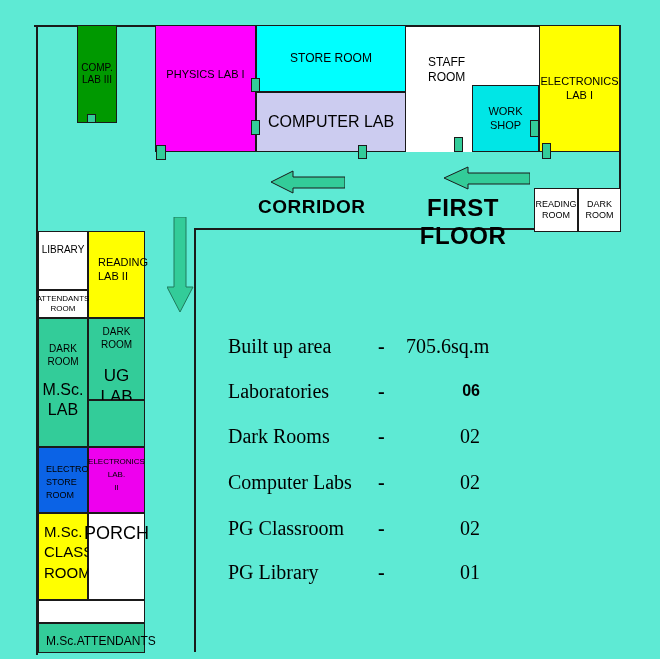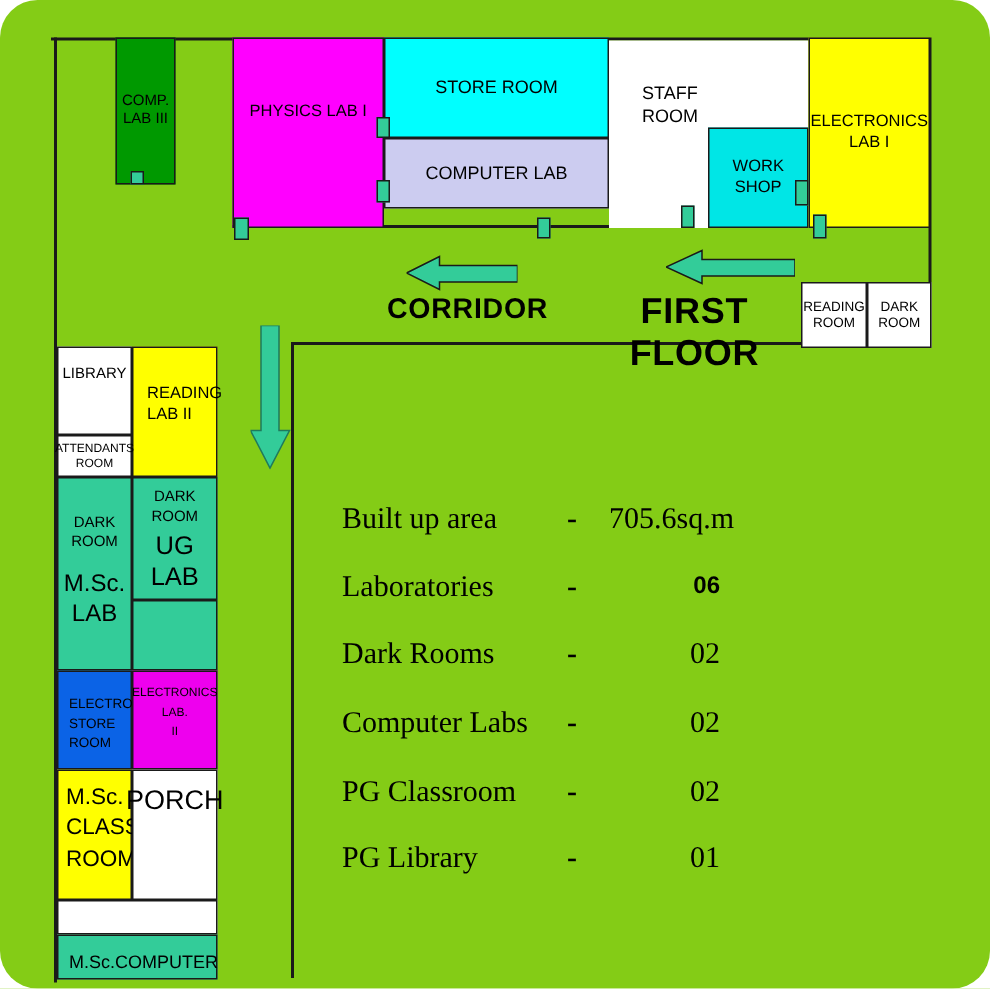--- a/index.html
+++ b/index.html
@@ -1,51 +1,51 @@
 <!DOCTYPE html>
 <html><head>
 <meta charset="utf-8">
 <style>
   html,body{margin:0;padding:0;background:#ffffff;}
   .canvas{
-    position:relative;width:660px;height:659px;background:#84cc16;
-    font-family:"Liberation Sans",sans-serif;color:#000;overflow:hidden;border-radius:25px;
+    position:relative;width:660px;height:659px;background:#5eead4;
+    font-family:"Liberation Sans",sans-serif;color:#000;overflow:hidden;
   }
   .wall{position:absolute;background:#1a1a1a;}
   .room{
     position:absolute;border:1px solid #1a1a1a;box-sizing:border-box;
     display:flex;align-items:center;justify-content:center;text-align:center;
   }
   .lbl{white-space:pre-line;line-height:1.25;}
   .room.col{flex-direction:column;}
   
   .comp-lab-3{left:77px;top:25px;width:40px;height:98px;background:#009900;font-size:10px;}
   .physics-lab-1{left:155px;top:25px;width:101px;height:127px;background:#FF00FF;font-size:11px;align-items:flex-start;}
   .physics-lab-1 .lbl{margin-top:42px;}
   .store-room{left:256px;top:25px;width:150px;height:67px;background:#00FFFF;font-size:12px;}
-  .computer-lab{left:256px;top:92px;width:150px;height:47px;background:#CCCCF0;font-size:12px;}
+  .computer-lab{left:256px;top:92px;width:150px;height:60px;background:#CCCCF0;font-size:16px;}
   .staff-room{left:406px;top:27px;width:133px;height:125px;background:#ffffff;border:none;
     align-items:flex-start;justify-content:flex-start;text-align:left;font-size:12px;}
   .staff-room .lbl{margin:28px 0 0 22px;}
   .work-shop{left:472px;top:85px;width:67px;height:67px;background:#00E6E6;font-size:11px;}
   .electronics-lab-1{left:539px;top:25px;width:81px;height:127px;background:#FFFF00;font-size:11px;}
   .reading-room{left:534px;top:188px;width:44px;height:44px;background:#fff;font-size:9px;}
   .dark-room-ff{left:578px;top:188px;width:43px;height:44px;background:#fff;font-size:9px;}
   
   .library{left:38px;top:231px;width:50px;height:59px;background:#fff;font-size:10px;align-items:flex-start;}
   .library .lbl{margin-top:12px;}
   .physics-lab-2{left:88px;top:231px;width:57px;height:87px;background:#FFFF00;font-size:11px;align-items:flex-start;text-align:left;justify-content:flex-start;}
   .physics-lab-2 .lbl{margin:24px 0 0 9px;}
   .attendants-room{left:38px;top:290px;width:50px;height:28px;background:#fff;font-size:8px;}
   .msc-lab{left:38px;top:318px;width:50px;height:129px;background:#33CC99;justify-content:flex-start;padding-top:24px;}
   .msc-lab .top{font-size:10px;}
   .msc-lab .big{font-size:16px;margin-top:12px;}
   .ug-lab{left:88px;top:318px;width:57px;height:82px;background:#33CC99;justify-content:flex-start;padding-top:7px;}
   .ug-lab .top{font-size:10px;}
-  .ug-lab .big{font-size:17px;margin-top:2px;}
+  .ug-lab .big{font-size:17px;margin-top:14px;}
   .teal-extra{left:88px;top:400px;width:57px;height:47px;background:#33CC99;}
   .electro-store-room{left:38px;top:447px;width:50px;height:66px;background:#0B63E6;font-size:9px;
     justify-content:flex-start;align-items:flex-start;text-align:left;}
   .electro-store-room .lbl{margin:15px 0 0 7px;line-height:1.45;}
   .electronics-lab-2{left:88px;top:447px;width:57px;height:66px;background:#EE00EE;font-size:8px;align-items:flex-start;}
   .electronics-lab-2 .lbl{margin-top:8px;line-height:1.6;}
   .msc-class-room{left:38px;top:513px;width:50px;height:87px;background:#FFFF00;font-size:15px;
     align-items:flex-start;justify-content:flex-start;text-align:left;}
   .msc-class-room .lbl{margin:8px 0 0 5px;line-height:1.35;}
   .porch{left:88px;top:513px;width:57px;height:87px;background:#fff;font-size:18px;align-items:flex-start;}
@@ -167,21 +167,21 @@
   <div class="room msc-class-room">
     <span class="lbl">M.Sc.
 CLASS
 ROOM</span>
   </div>
   <div class="room porch">
     <span class="lbl">PORCH</span>
   </div>
   <div class="room gap-strip"></div>
   <div class="room msc-classroom-strip">
-    <span class="lbl">M.Sc.COMPUTER</span>
+    <span class="lbl">M.Sc.ATTENDANTS</span>
   </div>
 
   <div class="door" style="left:87px;top:114px;width:9px;height:9px;"></div>
   <div class="door" style="left:156px;top:145px;width:10px;height:15px;"></div>
   <div class="door" style="left:251px;top:78px;width:9px;height:14px;"></div>
   <div class="door" style="left:251px;top:120px;width:9px;height:15px;"></div>
   <div class="door" style="left:358px;top:145px;width:9px;height:14px;"></div>
   <div class="door" style="left:454px;top:137px;width:9px;height:15px;"></div>
   <div class="door" style="left:530px;top:120px;width:9px;height:17px;"></div>
   <div class="door" style="left:542px;top:143px;width:9px;height:16px;"></div>

